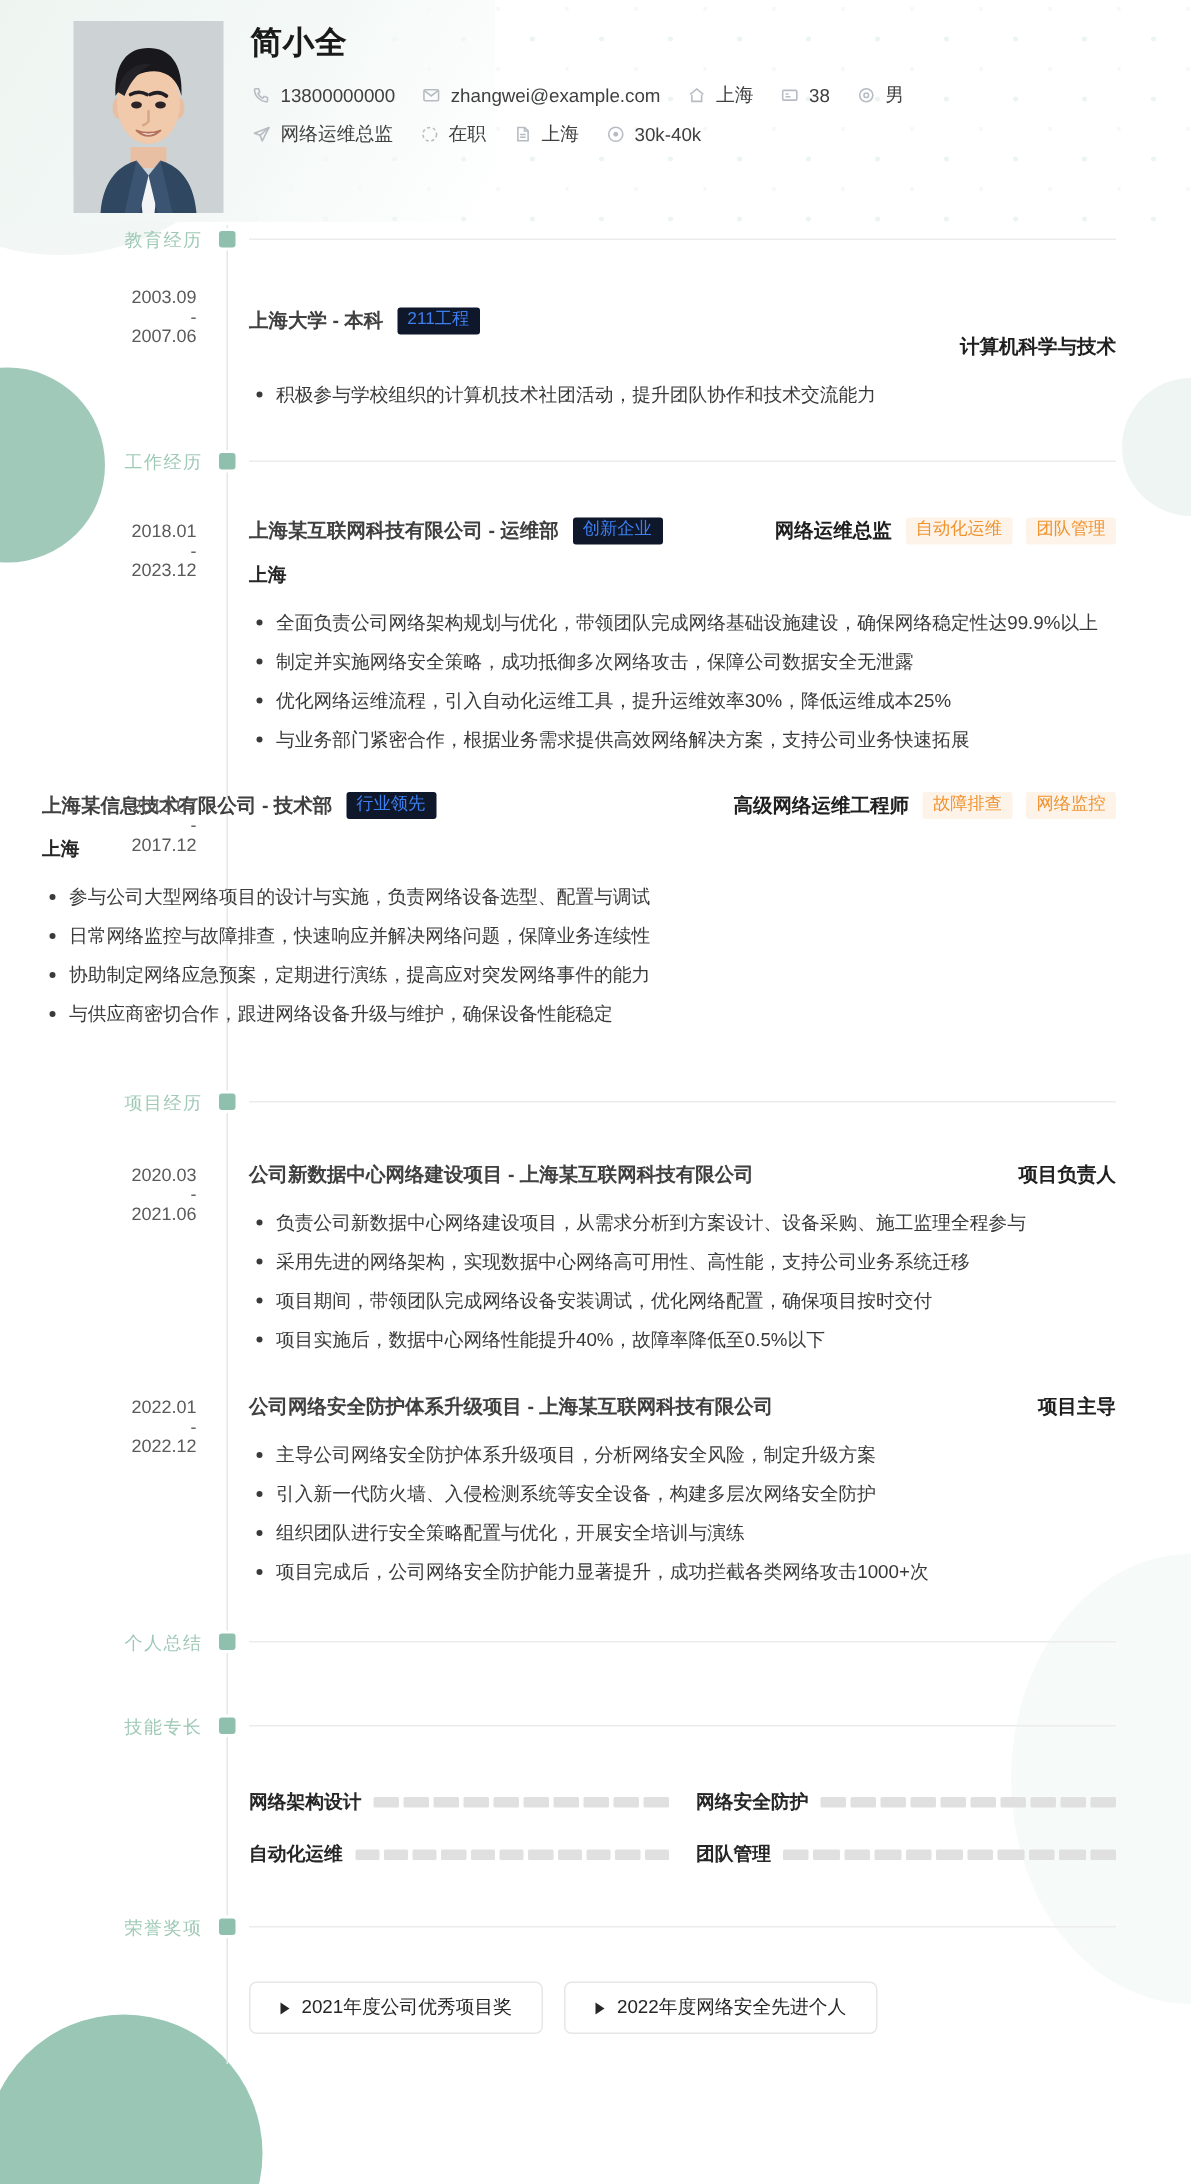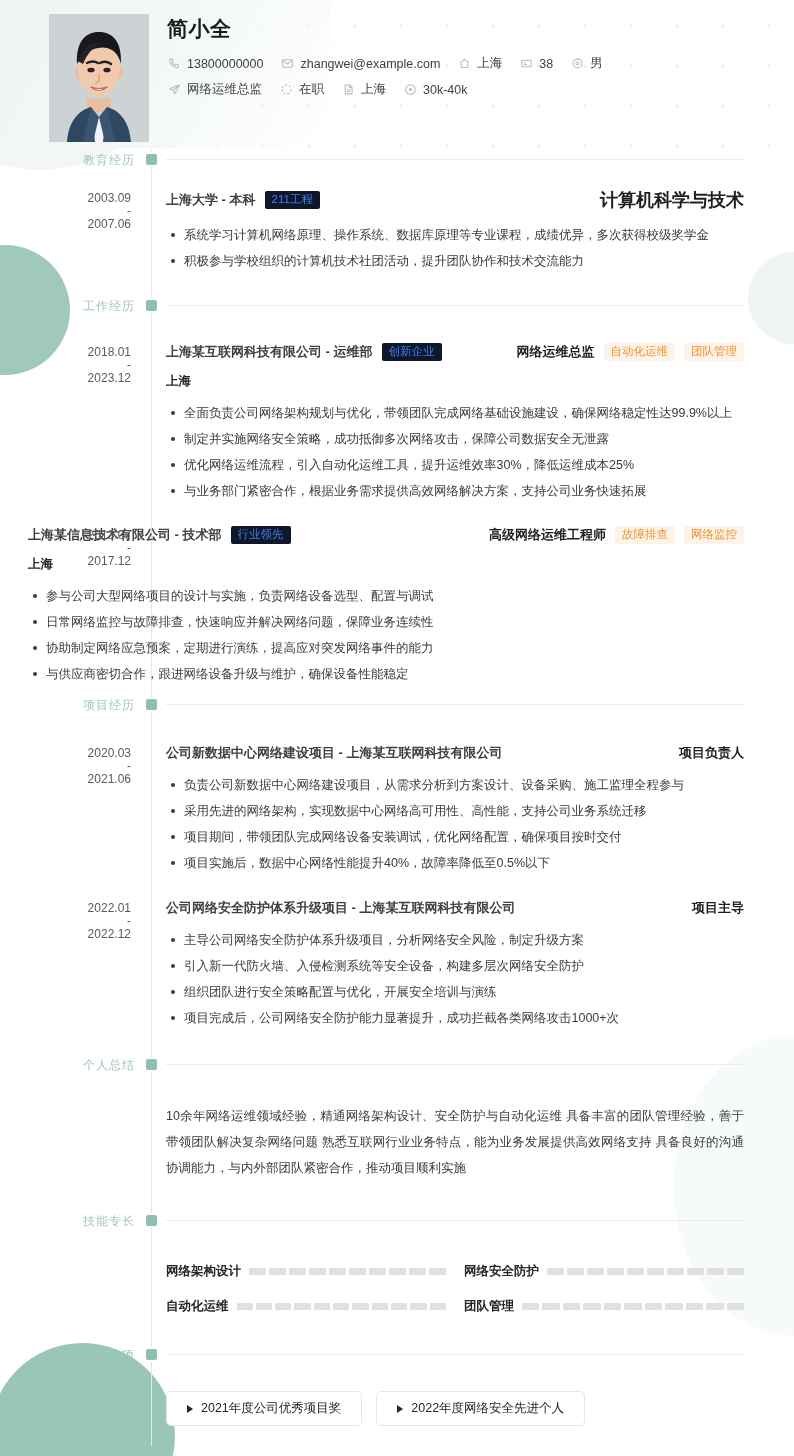--- a/index.html
+++ b/index.html
@@ -200,23 +200,24 @@
     font-size: 13px;
     font-weight: bold;
     color: #404040;
   }
   .ent-role {
     font-size: 13px;
     font-weight: bold;
     color: #1f1f1f;
   }
   .ent-major {
-    font-size: 18px;
+    font-size: 13px;
     font-weight: bold;
     color: #1f1f1f;
+    margin-top: 34px;
   }
   .tag {
     display: inline-block;
     padding: 1px 7px 2px 7px;
     font-size: 11.5px;
     border-radius: 2px;
     line-height: 15px;
     white-space: nowrap;
   }
   .tag-blue { color: #3d7ff0; background: #0f172a; }
@@ -482,21 +483,20 @@
         <div class="entry-title-row">
           <div class="ent-left">
             <span class="ent-name">上海大学 - 本科</span>
             <span class="tag tag-blue">211工程</span>
           </div>
           <div class="ent-right">
             <span class="ent-major">计算机科学与技术</span>
           </div>
         </div>
         <ul class="bullets">
-          <li>系统学习计算机网络原理、操作系统、数据库原理等专业课程，成绩优异，多次获得校级奖学金</li>
           <li>积极参与学校组织的计算机技术社团活动，提升团队协作和技术交流能力</li>
         </ul>
       </div>
     </div>
 
     <div class="section" style="margin-top:22px;">
       <div class="section-head">
         <div class="section-title">工作经历</div>
         <div class="section-node"></div>
         <div class="section-rule"></div>
@@ -548,21 +548,21 @@
         <div class="entry-city">上海</div>
         <ul class="bullets">
           <li>参与公司大型网络项目的设计与实施，负责网络设备选型、配置与调试</li>
           <li>日常网络监控与故障排查，快速响应并解决网络问题，保障业务连续性</li>
           <li>协助制定网络应急预案，定期进行演练，提高应对突发网络事件的能力</li>
           <li>与供应商密切合作，跟进网络设备升级与维护，确保设备性能稳定</li>
         </ul>
       </div>
     </div>
 
-    <div class="section" style="margin-top:8px;">
+    <div class="section" style="margin-top:36px;">
       <div class="section-head">
         <div class="section-title">项目经历</div>
         <div class="section-node"></div>
         <div class="section-rule"></div>
       </div>
 
       <div class="entry" style="margin-top:22px;">
         <div class="entry-date">
           <span>2020.03</span>
           <span class="d-dash">-</span>
@@ -606,21 +606,20 @@
         </ul>
       </div>
     </div>
 
     <div class="section" style="margin-top:24px;">
       <div class="section-head">
         <div class="section-title">个人总结</div>
         <div class="section-node"></div>
         <div class="section-rule"></div>
       </div>
-      <div class="summary">10余年网络运维领域经验，精通网络架构设计、安全防护与自动化运维 具备丰富的团队管理经验，善于带领团队解决复杂网络问题 熟悉互联网行业业务特点，能为业务发展提供高效网络支持 具备良好的沟通协调能力，与内外部团队紧密合作，推动项目顺利实施</div>
     </div>
 
     <div class="section" style="margin-top:30px;">
       <div class="section-head">
         <div class="section-title">技能专长</div>
         <div class="section-node"></div>
         <div class="section-rule"></div>
       </div>
       <div class="skills">
         <div class="skill">

